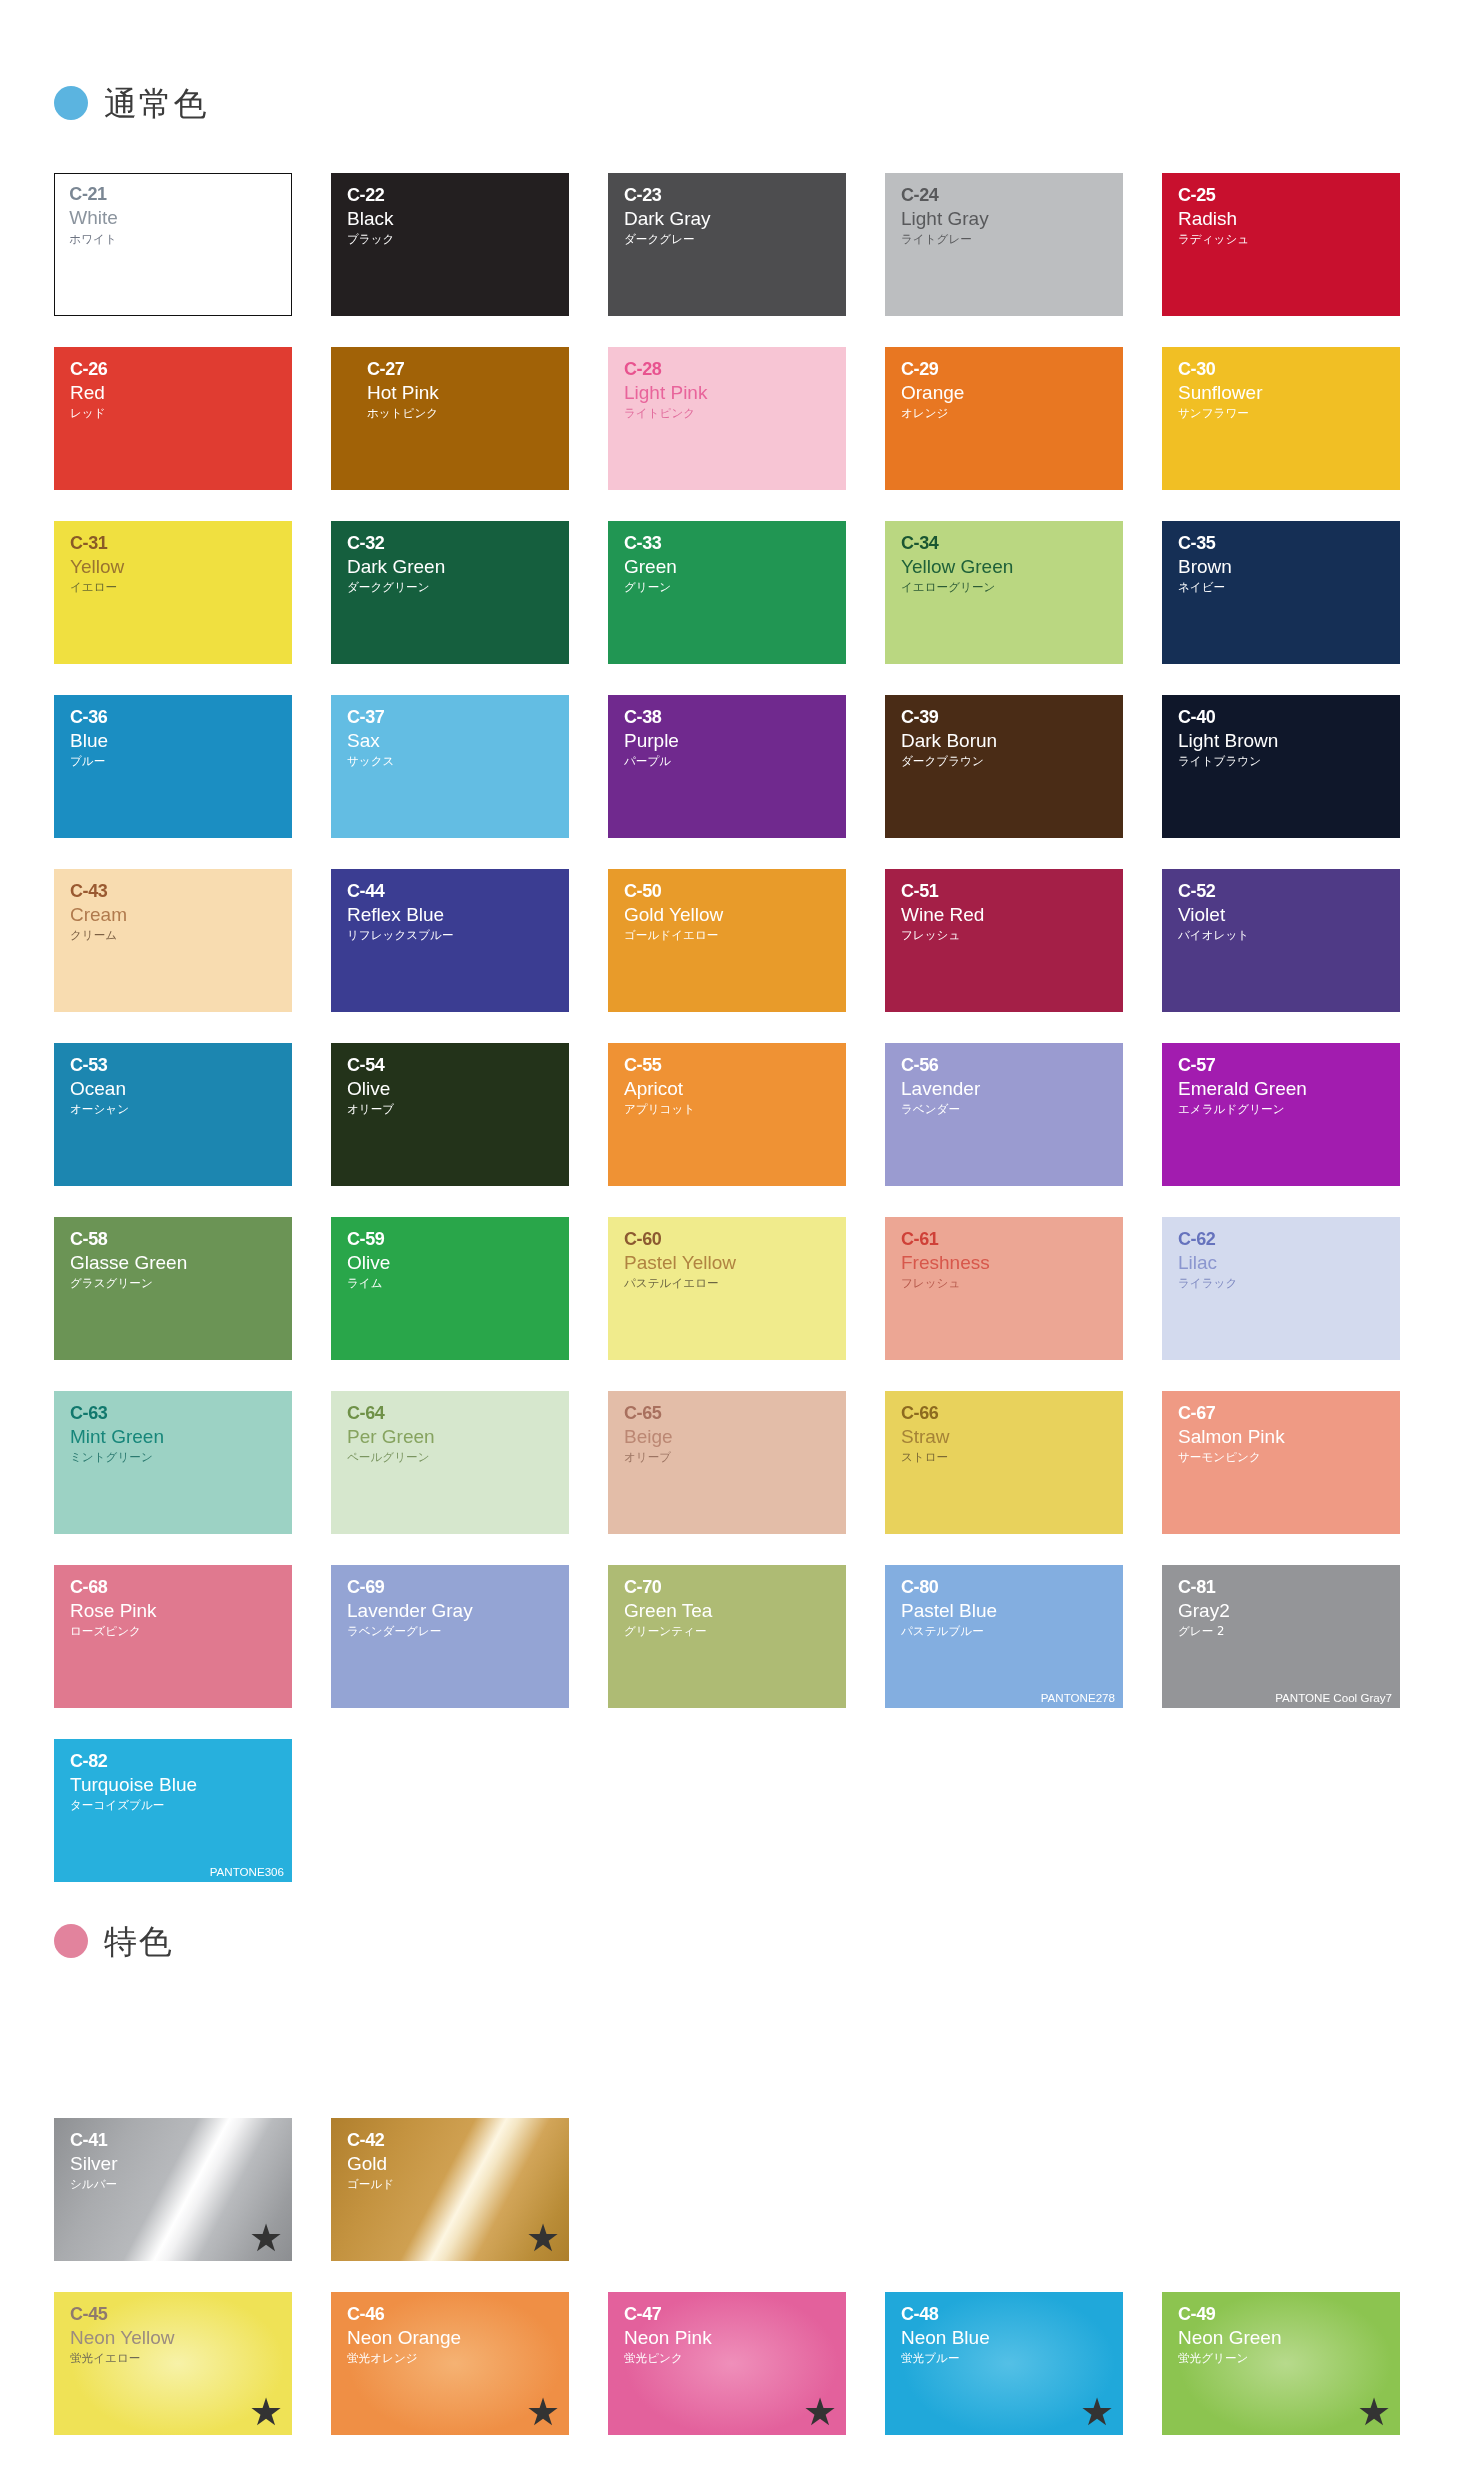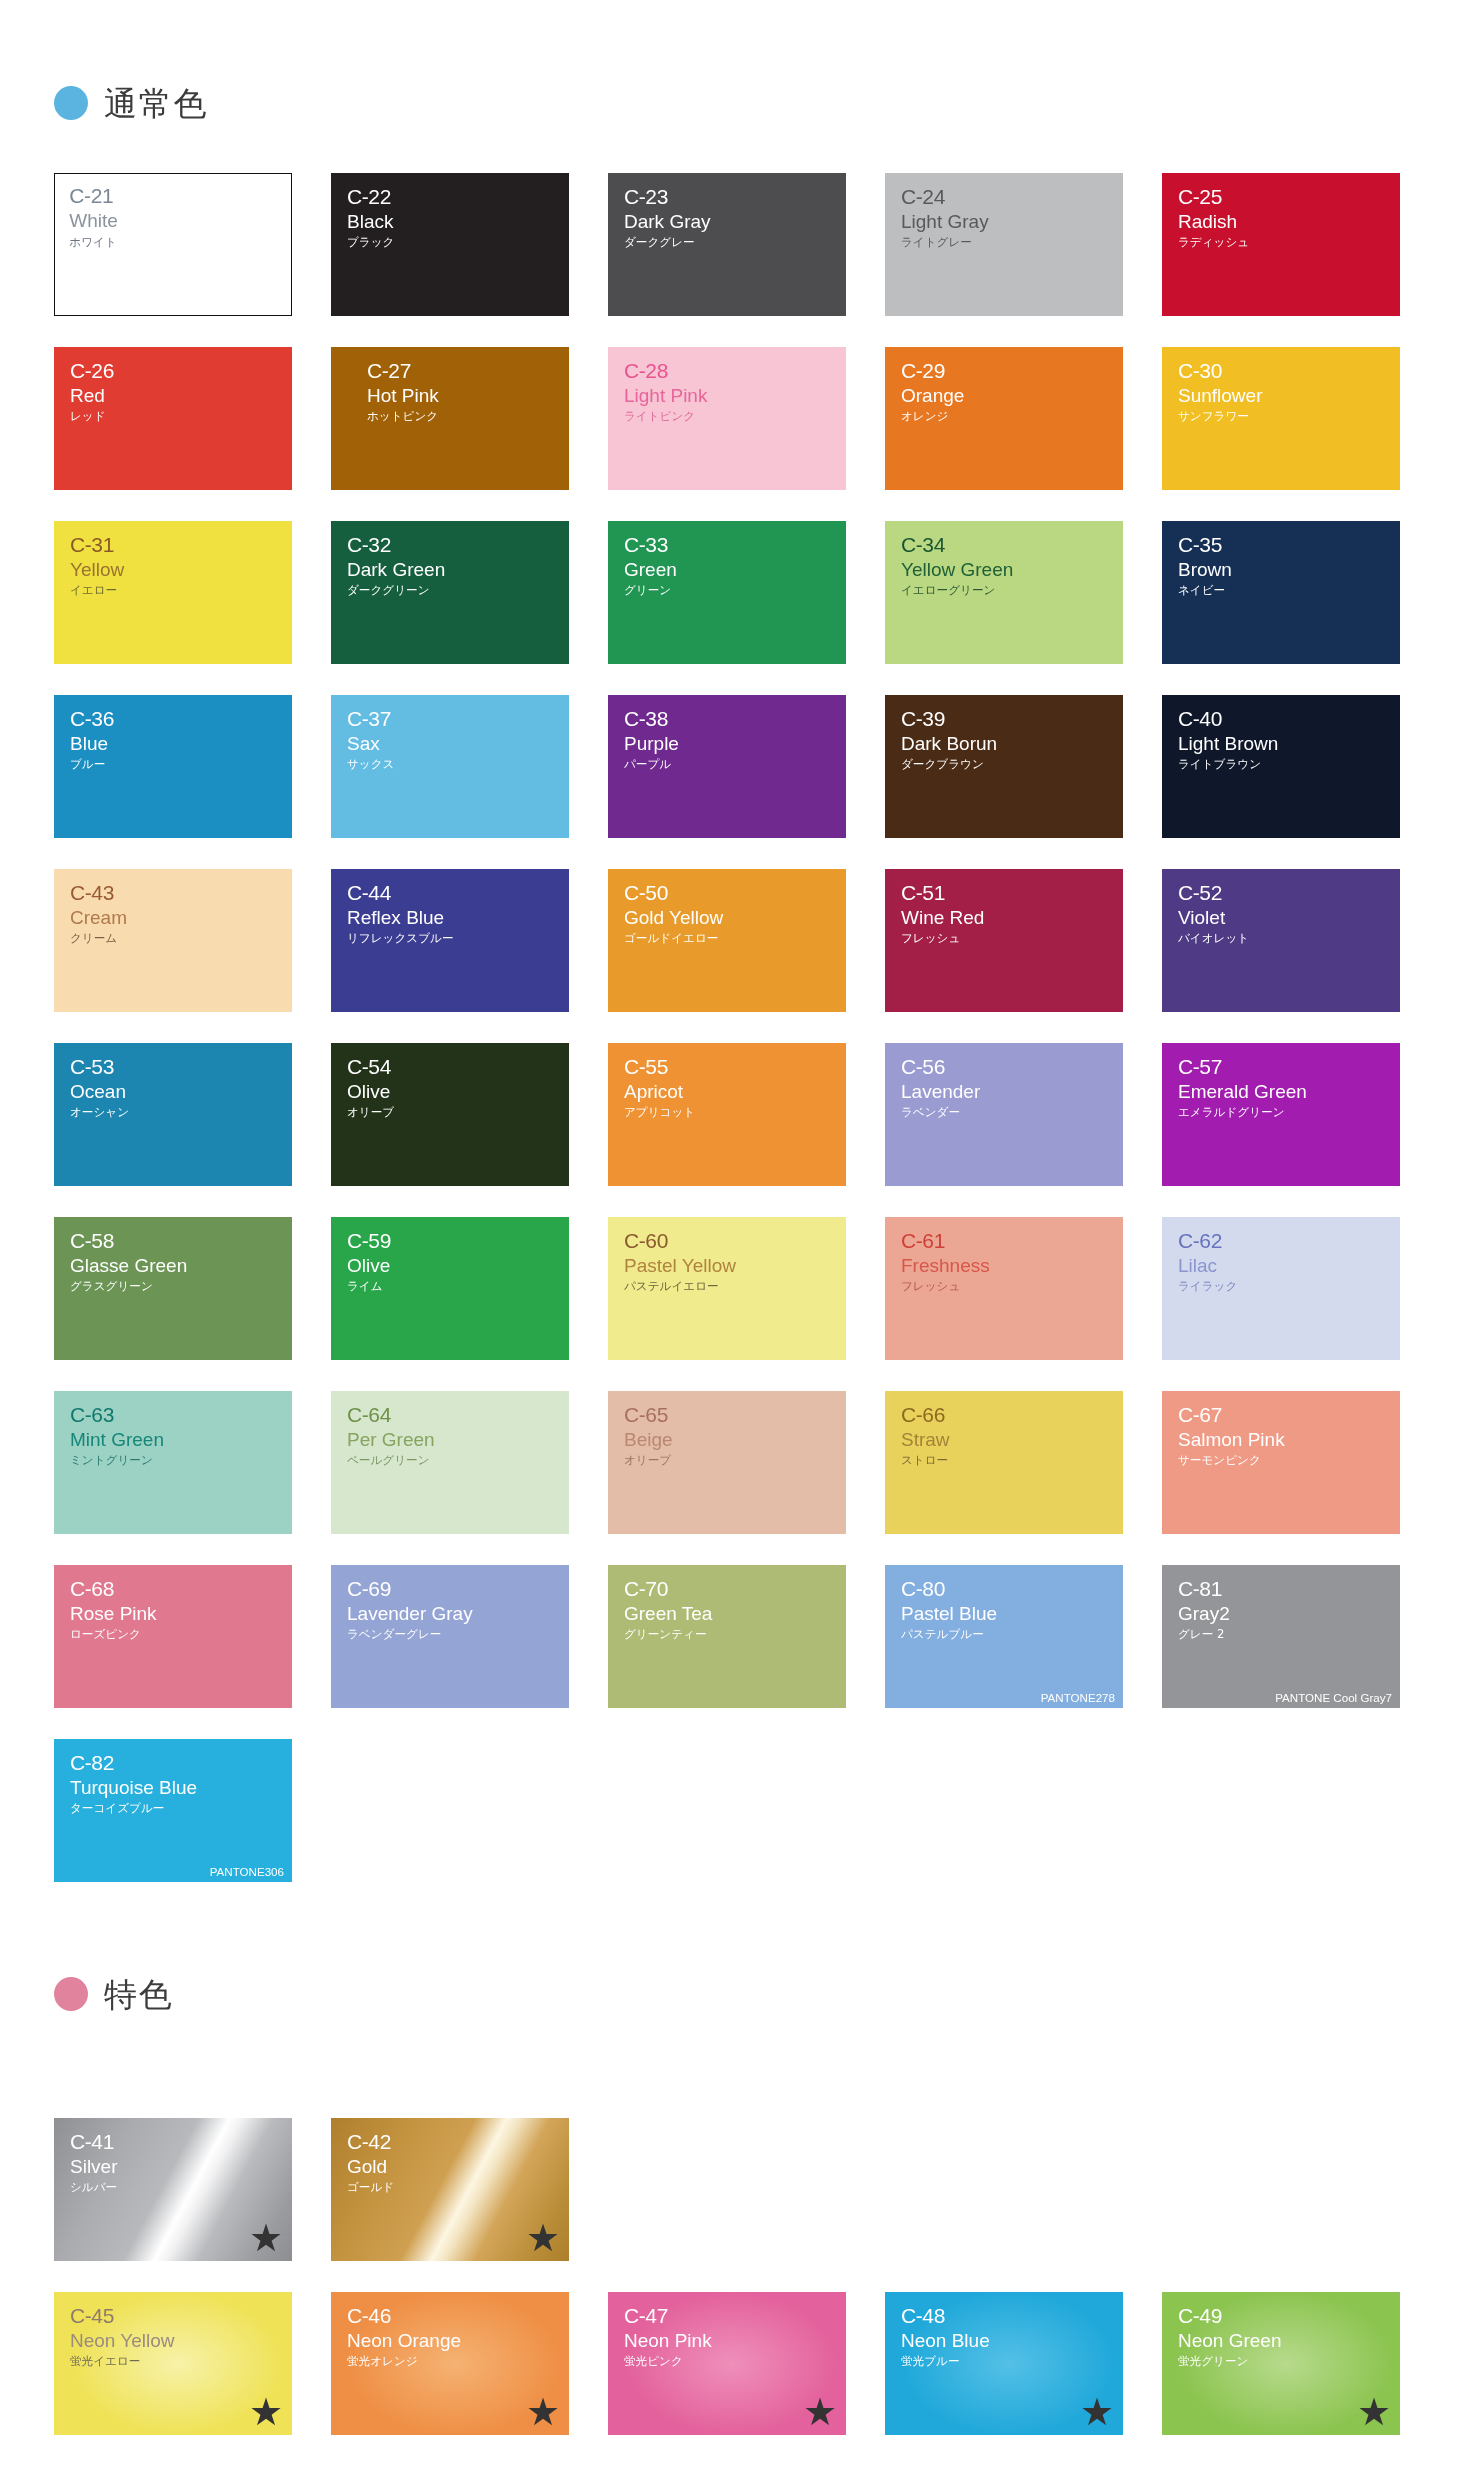--- a/index.html
+++ b/index.html
@@ -40,21 +40,21 @@
   .section-head .head-title {
     font-size: 33px;
     font-weight: 500;
     color: #3c3c3c;
     letter-spacing: 1.8px;
     line-height: 1;
     font-family: "DejaVu Sans", "Liberation Sans", sans-serif;
   }
 
   #normal-head { position: absolute; left: 54px; top: 86px; }
-  #special-head { position: absolute; left: 54px; top: 1977px; }
+  #special-head { position: absolute; left: 54px; top: 1924px; }
 
   
   .grid {
     position: absolute;
     left: 54px;
     width: 1371px;
     display: grid;
     grid-template-columns: repeat(5, 238px);
     column-gap: 39px;
     row-gap: 31px;
@@ -70,22 +70,22 @@
     overflow: hidden;
   }
   .swatch.outlined {
     border: 1.8px solid #111111;
     padding-top: 10.7px;
     padding-left: 14.3px;
   }
   .swatch.empty { visibility: hidden; }
 
   .code {
-    font-size: 21px;
-    font-weight: normal;
+    font-size: 18px;
+    font-weight: bold;
     line-height: 1.0;
     letter-spacing: -0.4px;
     margin: 0 0 5.4px 0;
     white-space: nowrap;
   }
   .name-en {
     font-size: 19px;
     font-weight: normal;
     line-height: 1.05;
     margin: 0 0 4.5px 0;

